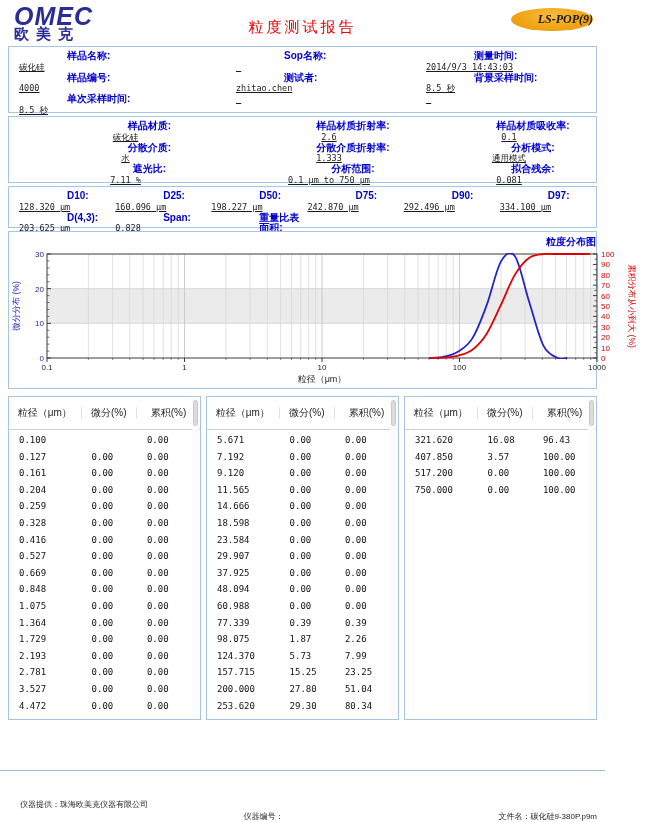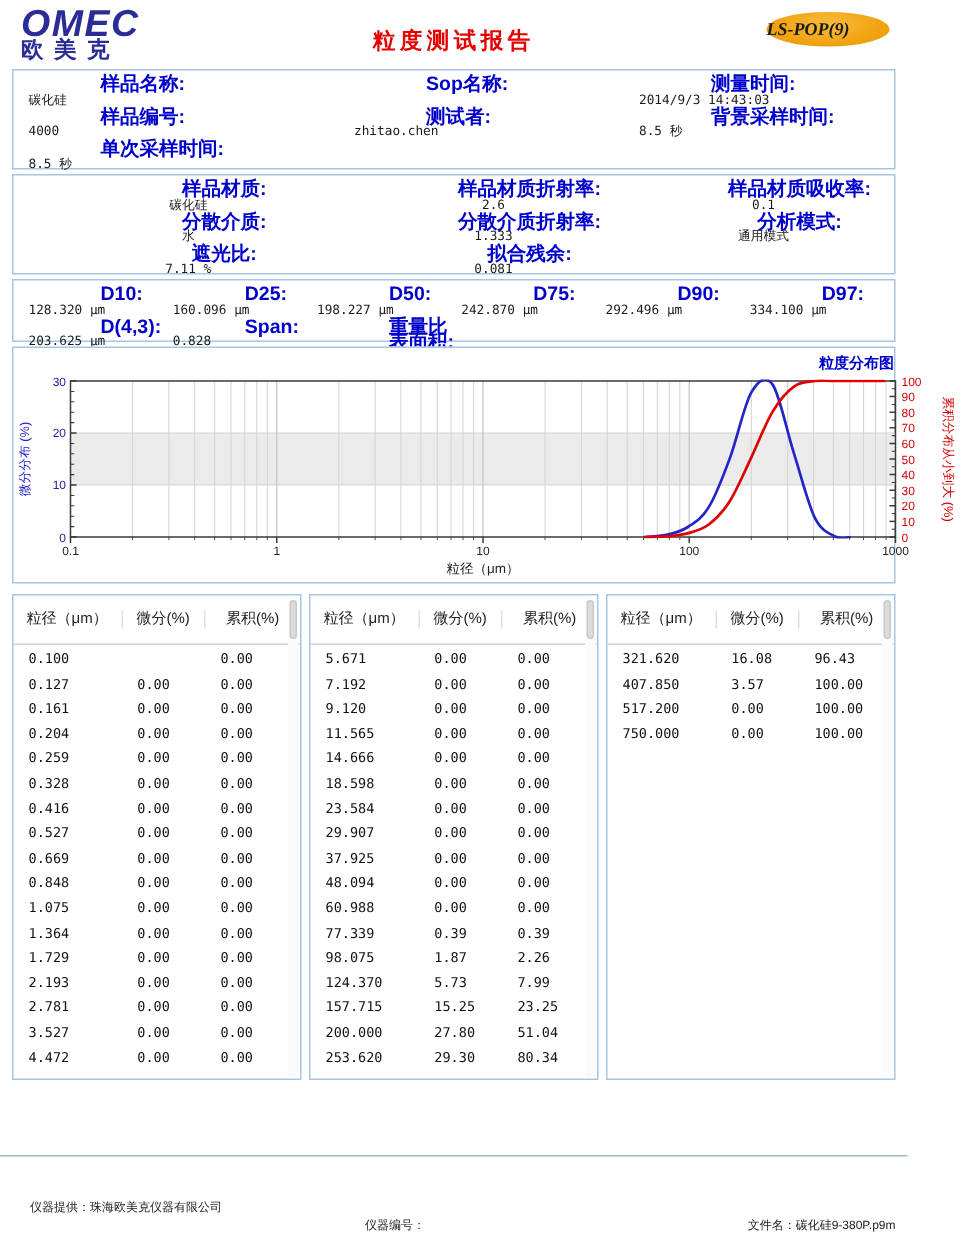--- a/index.html
+++ b/index.html
@@ -4,36 +4,36 @@
 <style>
   * { margin:0; padding:0; box-sizing:border-box; }
   body { width:649px; height:822px; background:#ffffff; font-family:"Liberation Sans", sans-serif; overflow:hidden; }
   .page { position:relative; width:605px; height:822px; padding:0 8px; }
 
   
   .hdr { position:relative; height:46px; }
   .logo { position:absolute; left:6px; top:4px; color:#2b2d96; }
   .logo-main { font-family:"Liberation Sans", sans-serif; font-weight:900; font-style:italic; font-size:25px; letter-spacing:1px; line-height:24px; }
   .logo-sub { font-weight:bold; font-size:15px; letter-spacing:7px; line-height:12px; }
-  .hdr-title { position:absolute; left:0; right:0; top:18px; text-align:center; color:#e60000; font-weight:bold; font-size:15px; letter-spacing:3px; }
+  .hdr-title { position:absolute; left:0; right:0; top:18px; text-align:center; color:#e60000; font-weight:normal; font-size:15px; letter-spacing:3px; }
   .badge { position:absolute; right:4px; top:8px; width:82px; height:23px; border-radius:50%;
            background:radial-gradient(ellipse at 50% 35%, #f8bc3f 0%, #f0a311 60%, #e89a05 100%);
            color:#1a1a1a; font-family:"Liberation Serif", serif; font-style:italic; font-weight:bold;
-           font-size:12px; text-align:left; line-height:23px; }
+           font-size:12px; text-align:right; line-height:23px; }
 
   
   .box { border:1px solid #a7c5e2; background:#fff; margin-bottom:3px; }
   .grid3 { display:grid; grid-template-columns:217px 190px 1fr; padding:3px 0 2px 10px; }
   .grid5 { display:grid; grid-template-columns:repeat(6,1fr); padding:3px 0 2px 10px; }
   .sec1 { height:67px; }
   .sec2 { height:67px;text-align:center; }
   .sec3 { height:42px; }
   .cell { padding:1px 4px 0 0; }
-  .cell .lbl { color:#0000cc; font-weight:bold; font-size:13px; line-height:10.5px;padding-left:48px; }
-  .cell .val { color:#1a1a1a; font-size:8.5px; font-family:"DejaVu Sans Mono", monospace; line-height:10px; min-height:10px; }
+  .cell .lbl { color:#0000cc; font-weight:bold; font-size:10px; line-height:10.5px;padding-left:48px; }
+  .cell .val { color:#1a1a1a; font-size:8.5px; font-family:"DejaVu Sans Mono", monospace; line-height:10px; min-height:10px;text-decoration:underline; }
 
   
   .chartbox { height:158px; position:relative; }
   .chart-title { text-align:right; color:#0000cc; font-weight:bold; font-size:10px; padding-top:3px; height:16px; }
 
   
   .tables { display:flex; gap:5px; margin-top:7px; height:324px; }
   .ptable { flex:1; border:1px solid #a7c5e2; position:relative; background:#fff; }
   .t-head { display:grid; grid-template-columns:38% 29% 33%; height:33px; border-bottom:1px solid #d0d0d0; align-items:center; }
   .th { text-align:center; font-size:10px; color:#222; border-right:1px solid #e0e0e0; line-height:12px; }
@@ -131,20 +131,24 @@
           <div class="lbl">分散介质折射率:</div>
           <div class="val">1.333</div>
         </div>
         <div class="cell">
           <div class="lbl">分析模式:</div>
           <div class="val">通用模式</div>
         </div>
         <div class="cell">
           <div class="lbl">遮光比:</div>
           <div class="val">7.11 %</div>
+        </div>
+        <div class="cell">
+          <div class="lbl">分析范围:</div>
+          <div class="val">0.1 μm to 750 μm</div>
         </div>
         <div class="cell">
           <div class="lbl">拟合残余:</div>
           <div class="val">0.081</div>
         </div>
       </div>
   </div>
 
   <div class="box sec3">
     <div class="grid5">

